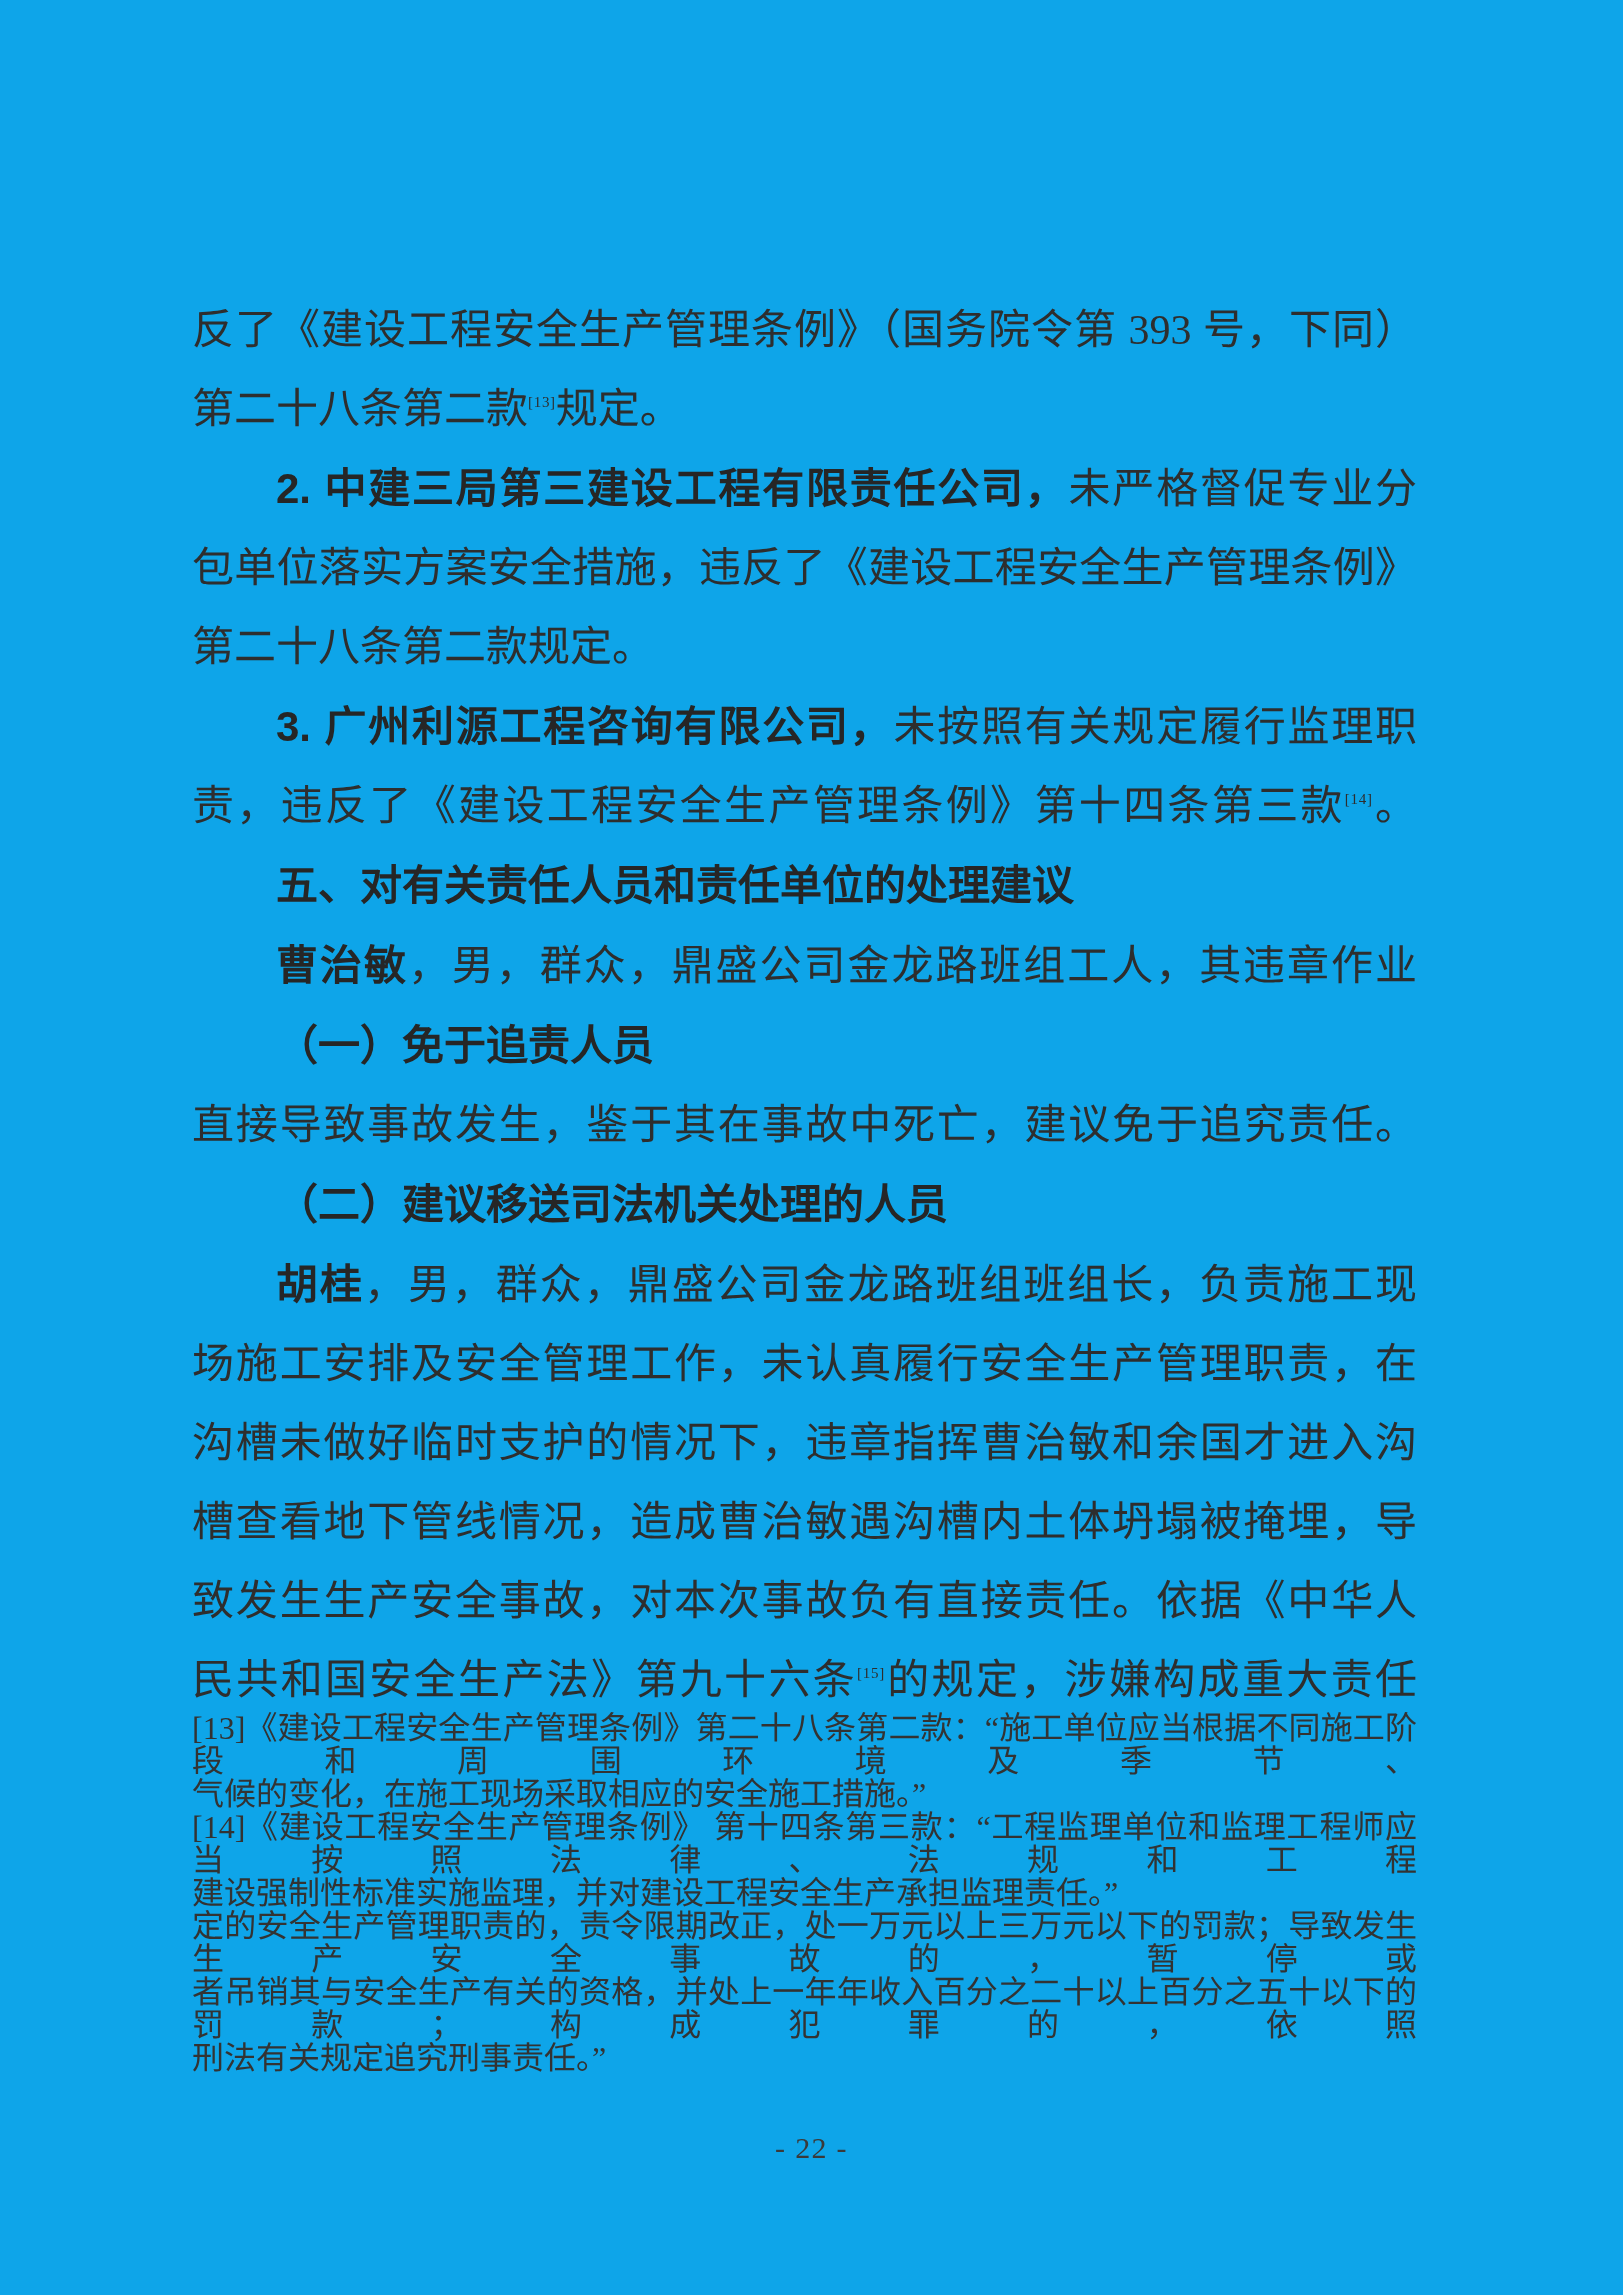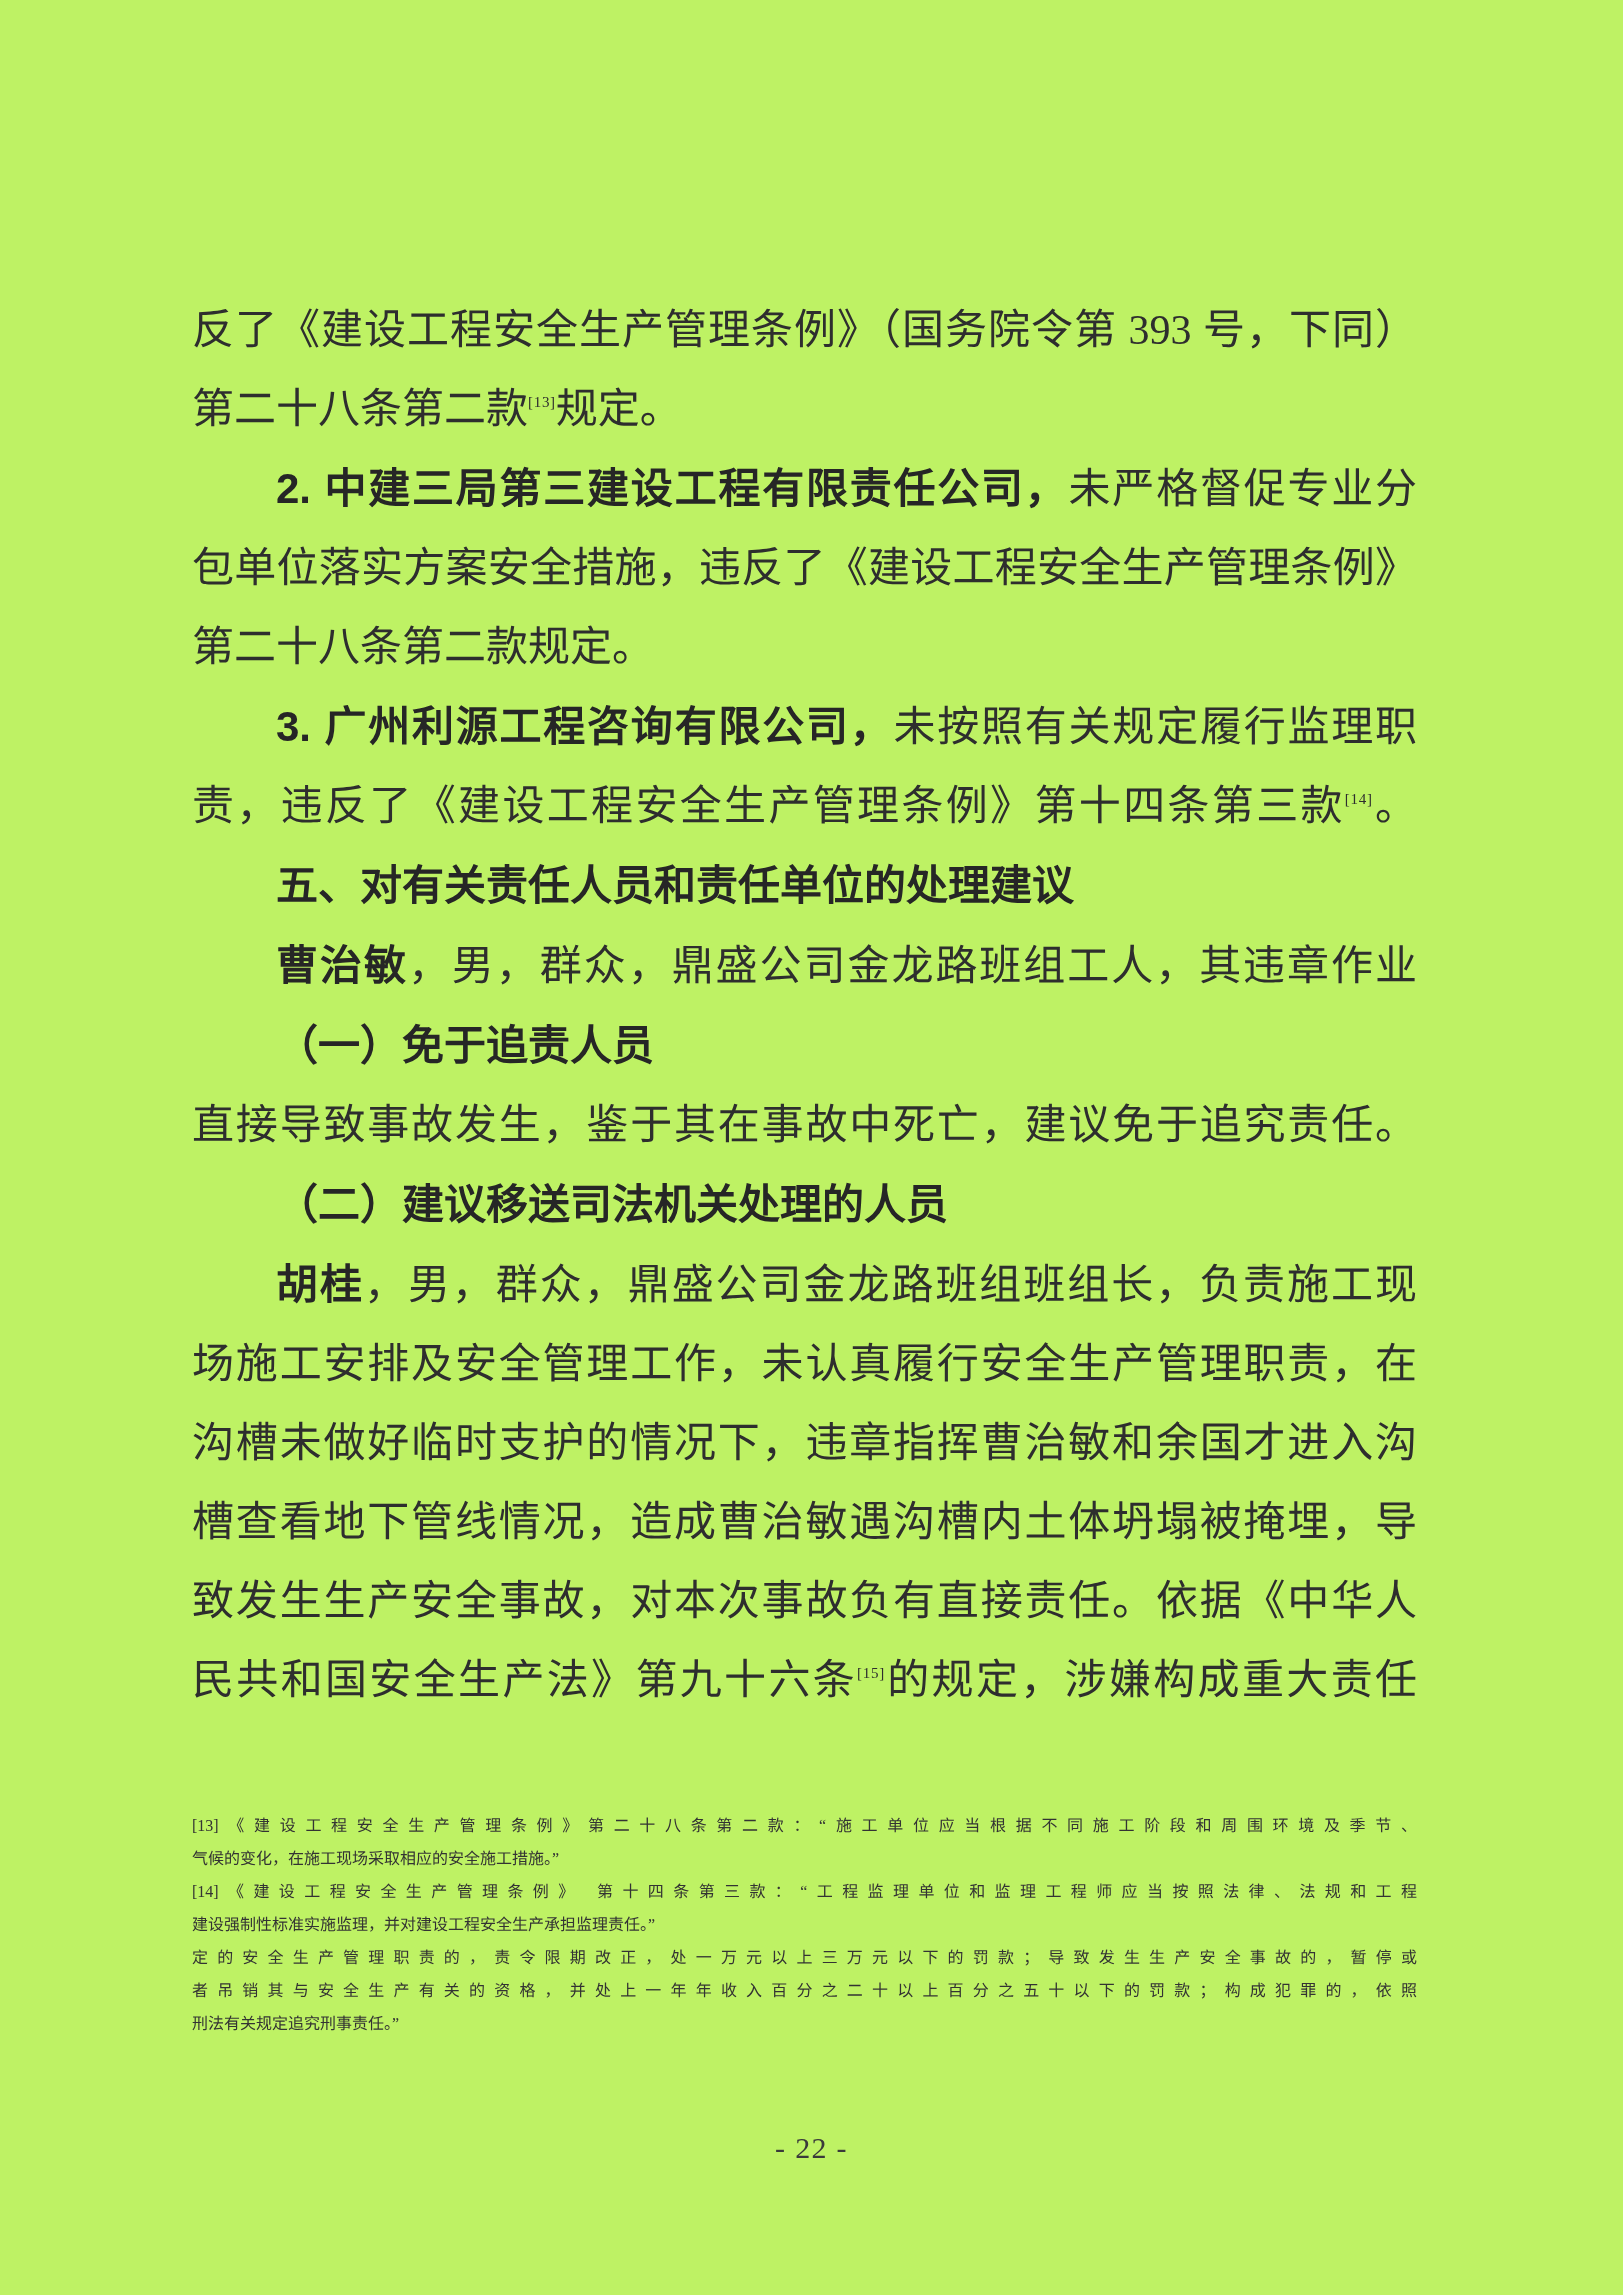--- a/index.html
+++ b/index.html
@@ -6,34 +6,34 @@
   body {
     width: 1623px; height: 2295px;
     background: #ffffff;
     position: relative;
     font-family: "Liberation Serif", "DejaVu Serif", serif;
     color: #2e2e2e;
   }
   .page {
     position: absolute; inset: 0;
     width: 1623px; height: 2295px;
-    background: #bef264;
+    background: #0ea5e9;
     overflow: hidden;
   }
   .main {
     position: absolute;
     left: 192px; top: 291px; width: 1225px;
     font-size: 42px;
     line-height: 79px;
     text-align: left;
   }
   .footnotes {
     position: absolute;
-    left: 192px; top: 1809px; width: 1225px;
-    font-size: 16px;
+    left: 192px; top: 1712px; width: 1225px;
+    font-size: 32px;
     line-height: 33px;
     color: #333333;
   }
   .ln { margin: 0; }
   .ln.ind { text-indent: 84px; }
   .ln.just { text-align: justify; text-align-last: justify; text-justify: inter-character; }
   .seg-normal { font-weight: 400; }
   .seg-bold, .seg-heading {
     font-family: "Liberation Sans", "DejaVu Sans", sans-serif;
     font-weight: 700;

